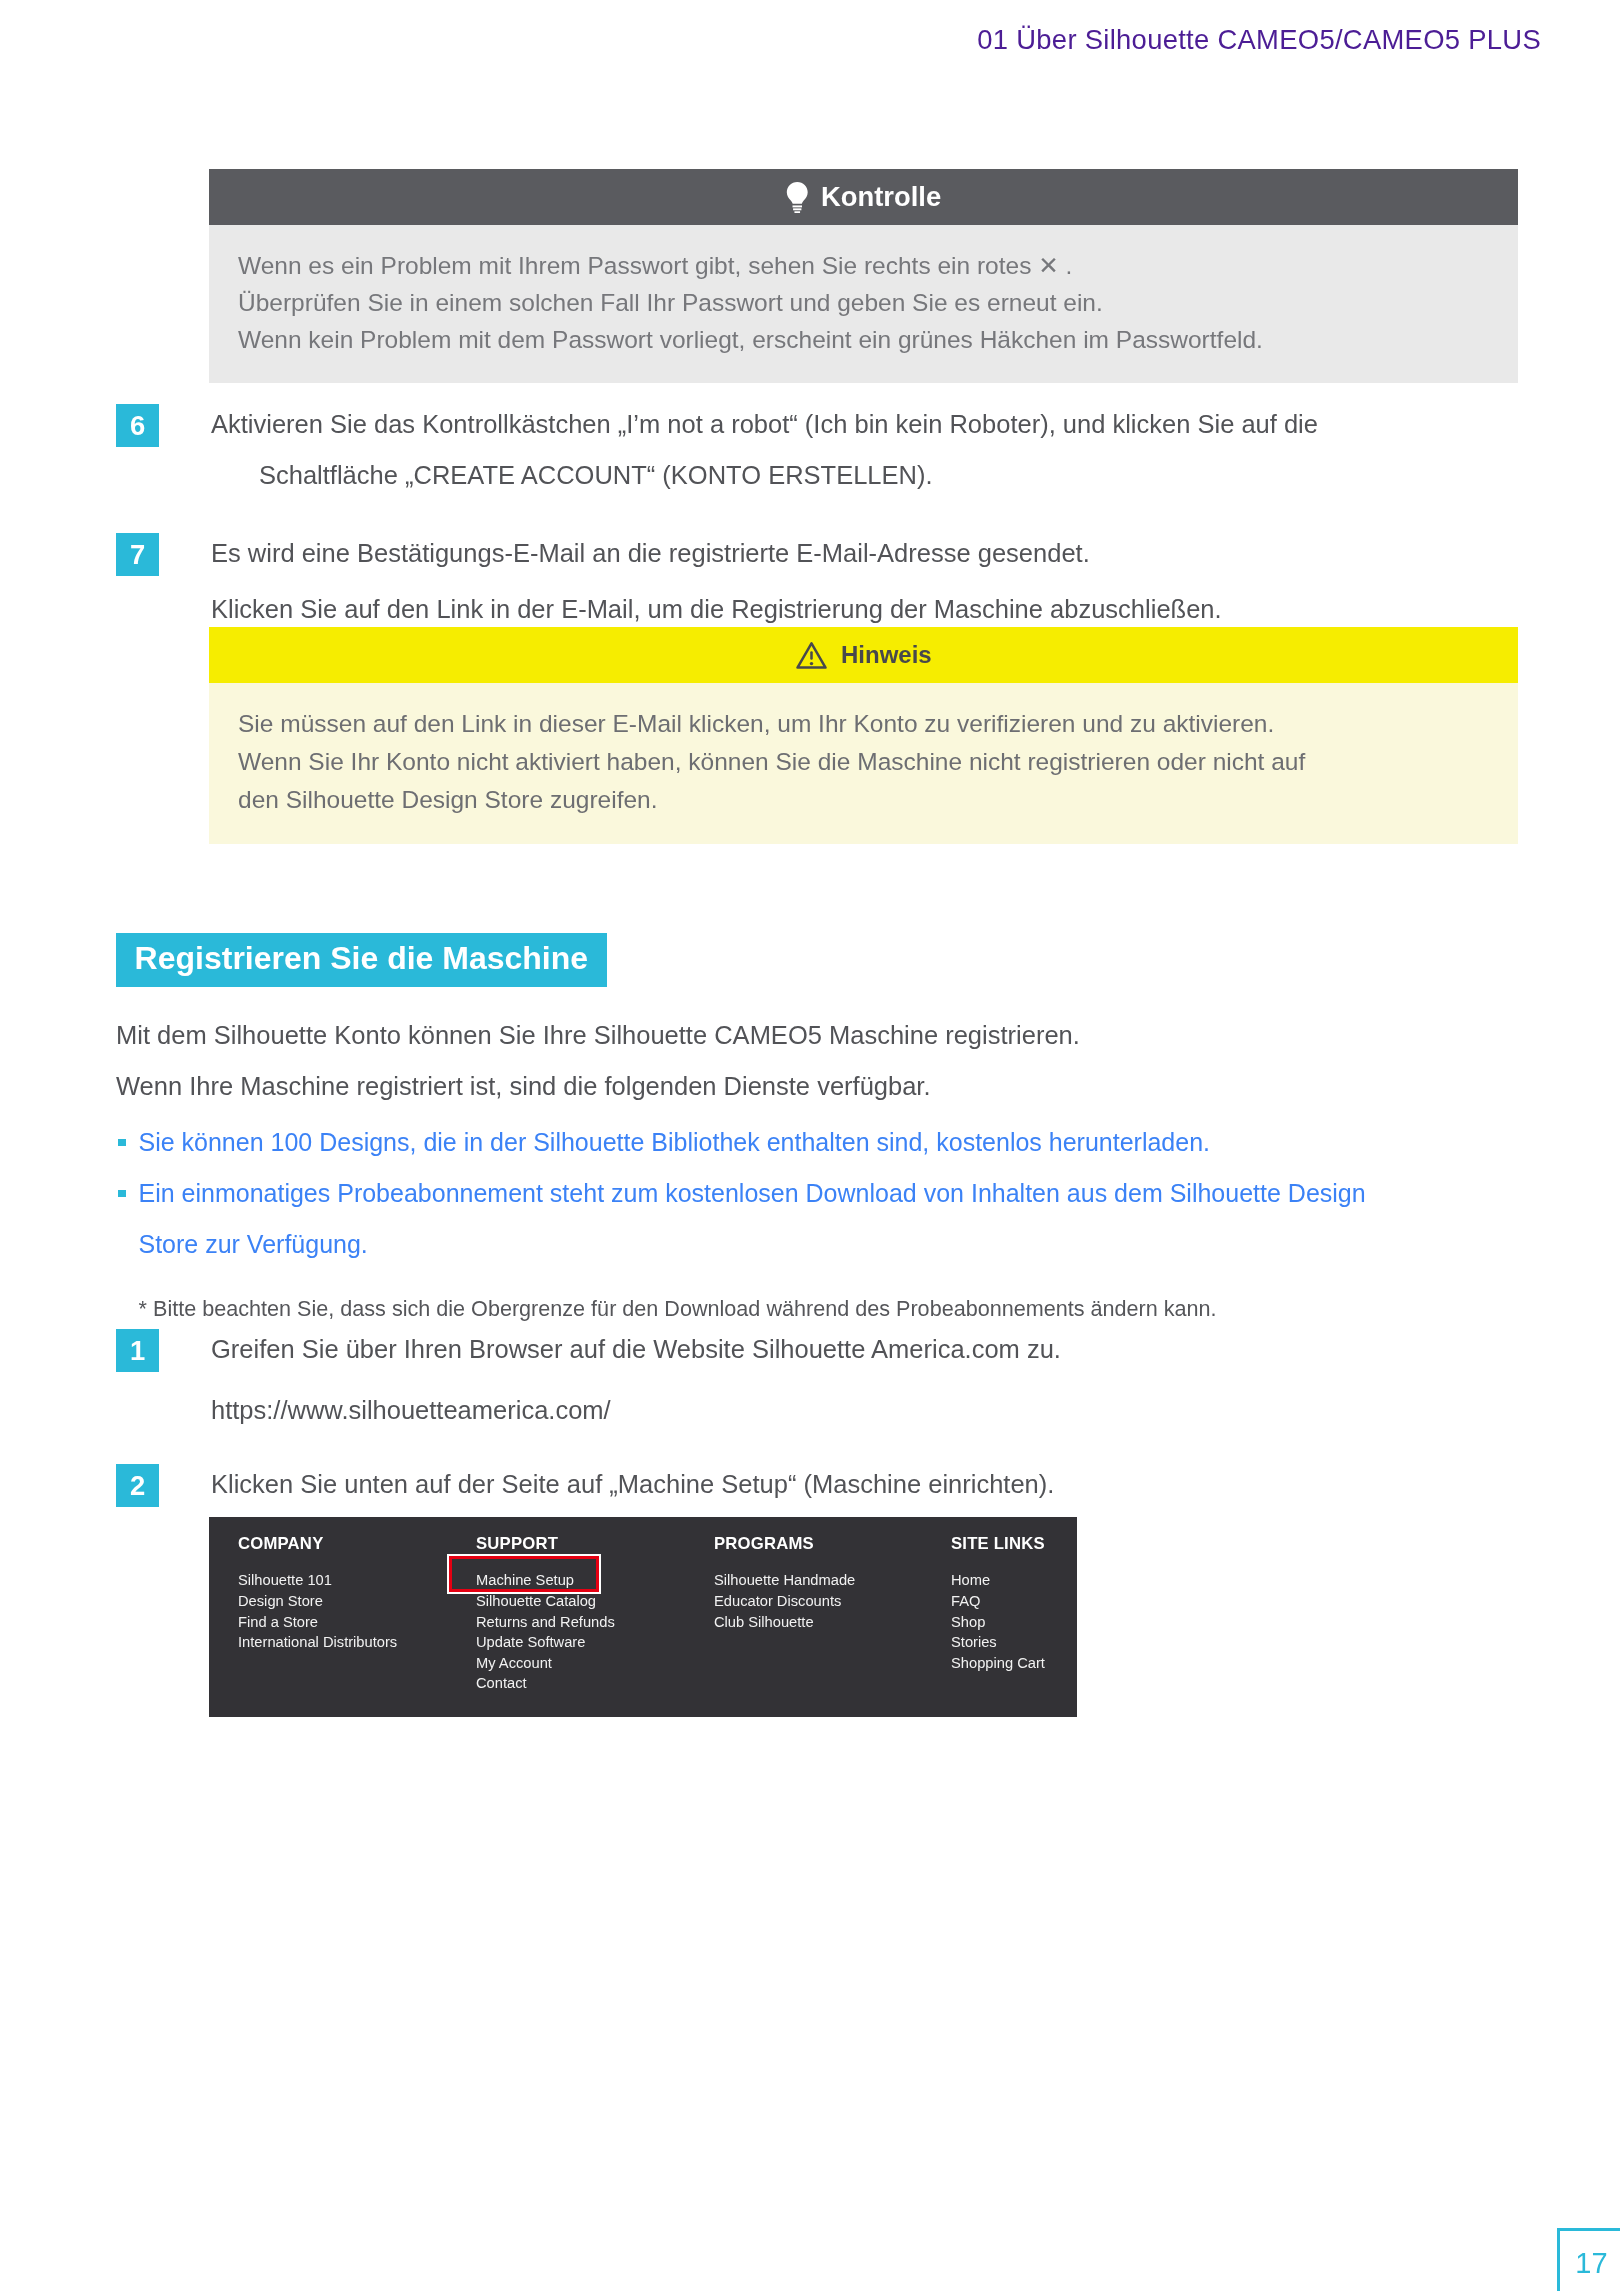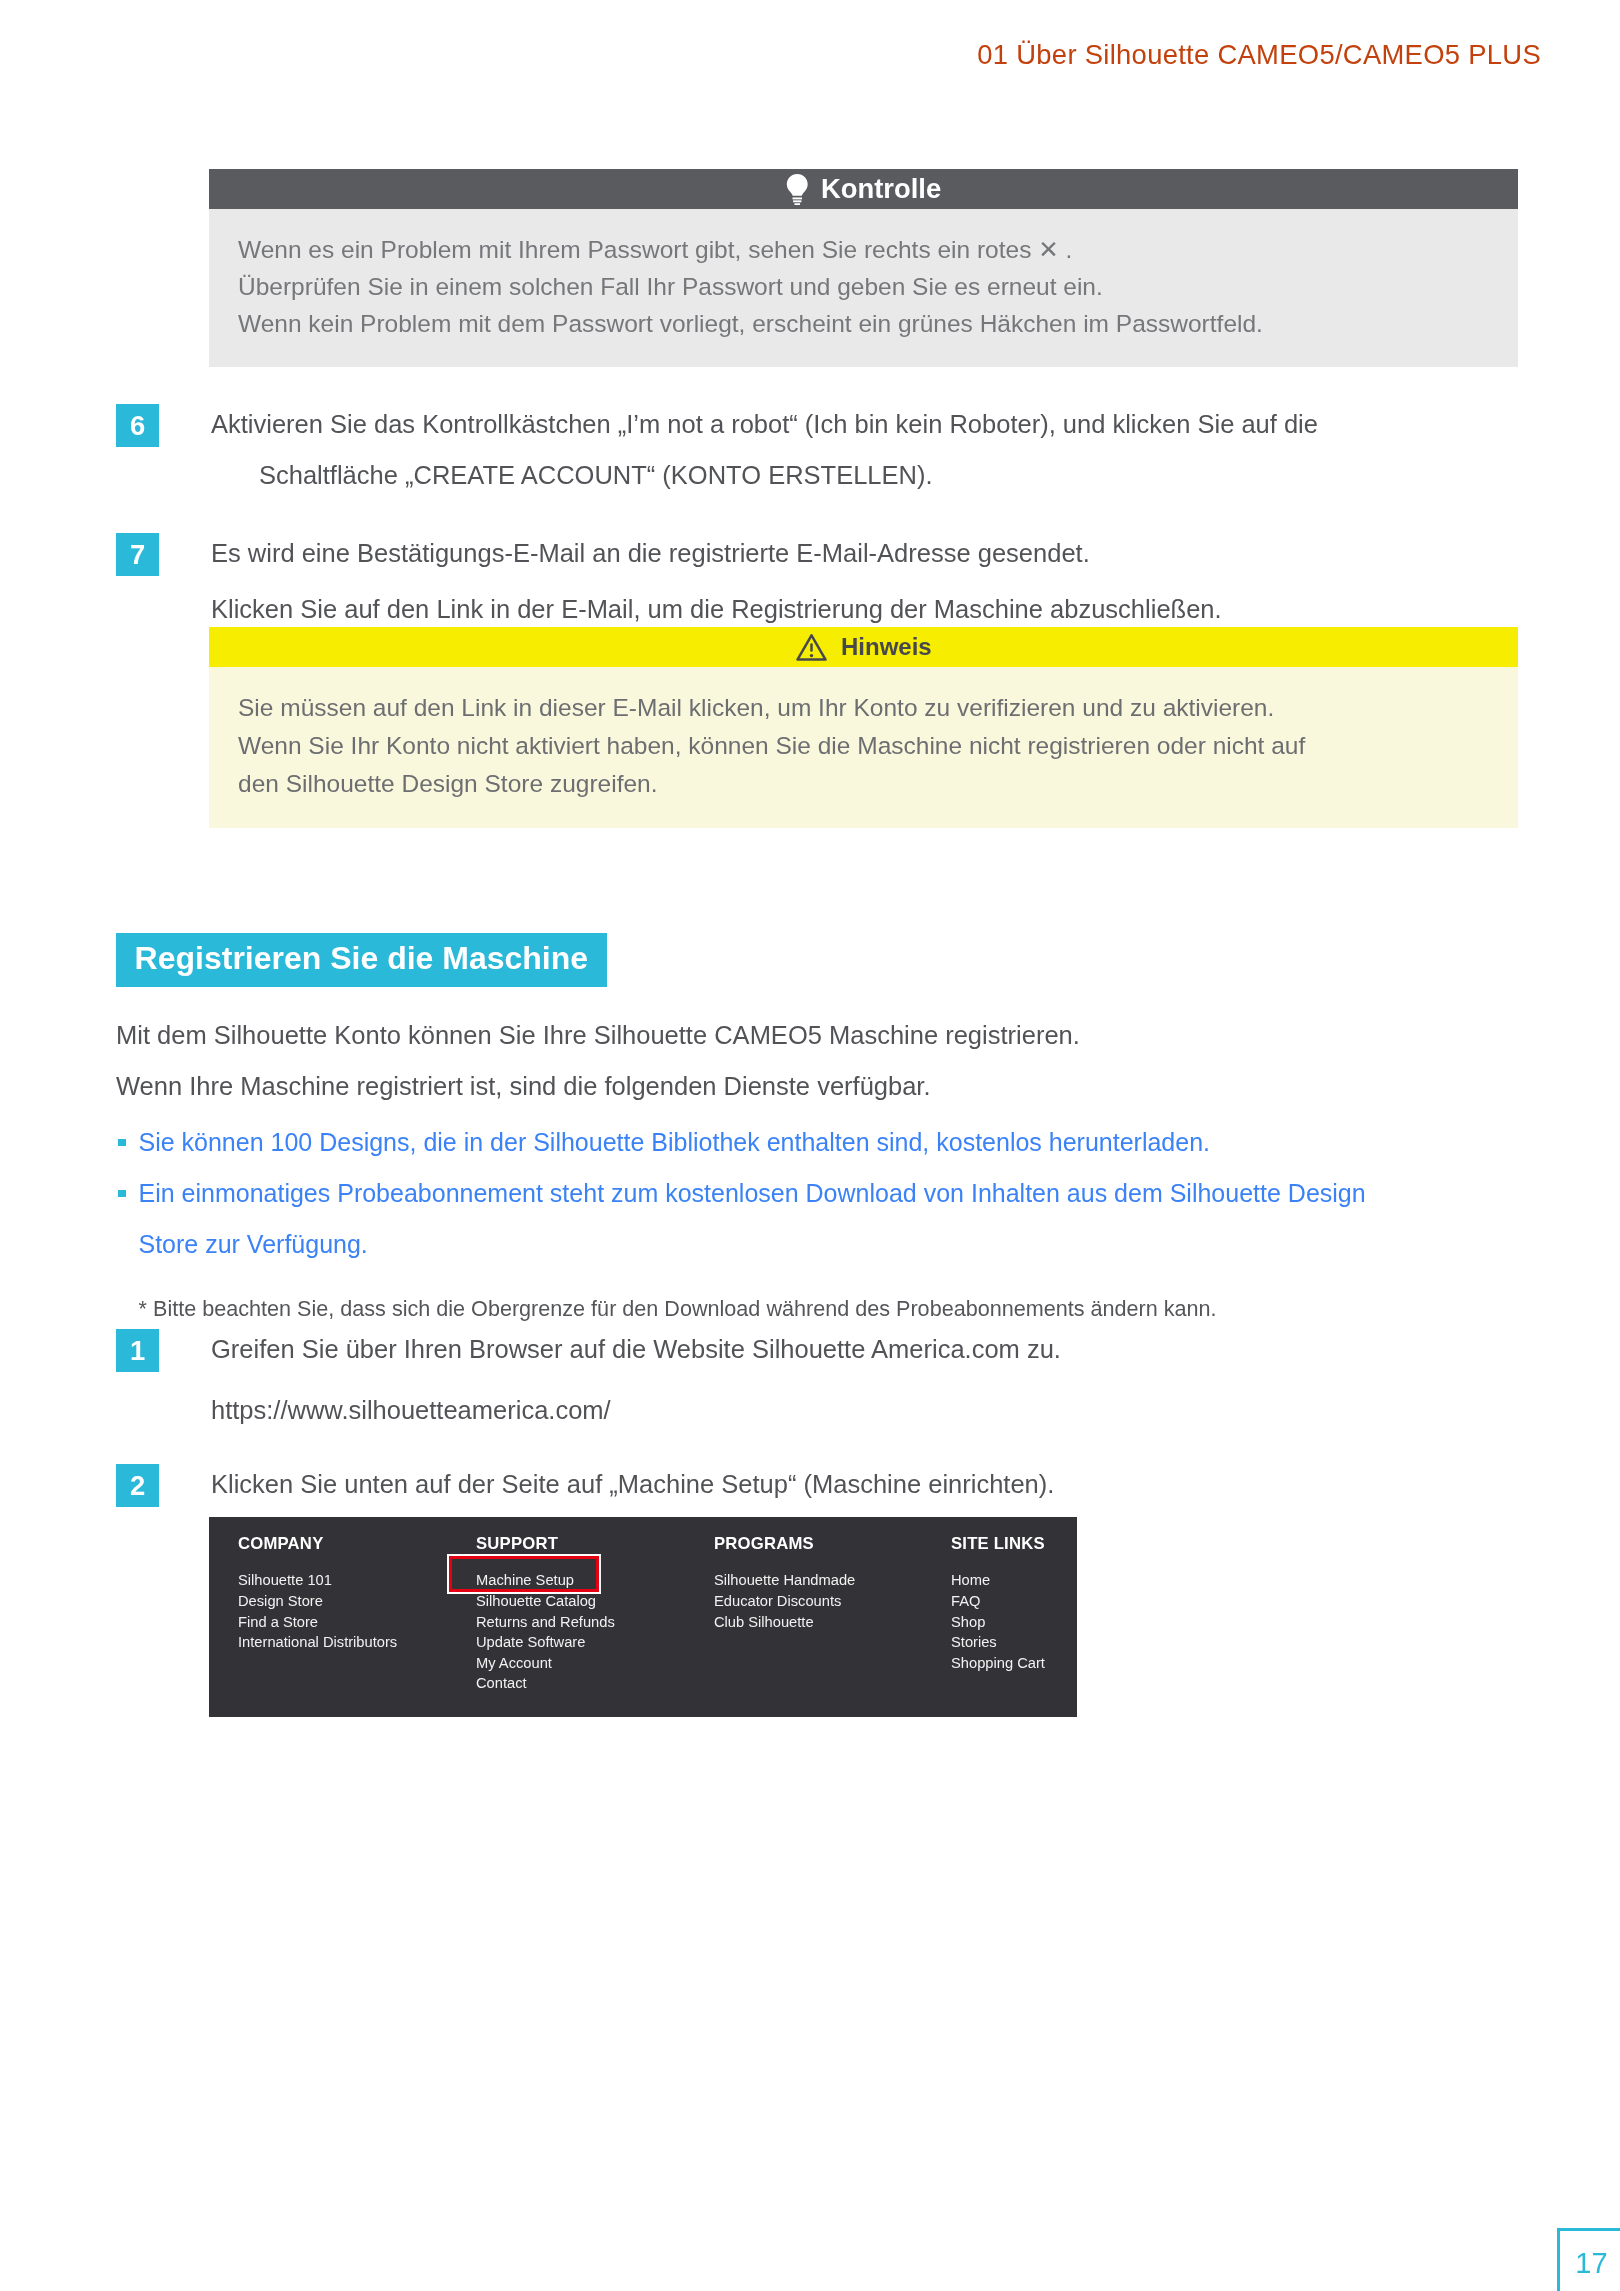--- a/index.html
+++ b/index.html
@@ -1,24 +1,24 @@
 <!DOCTYPE html>
 <html><head>
 <meta charset="utf-8">
 <style>
   html,body{margin:0;padding:0;background:#ffffff;}
   #page{
     position:relative;width:1620px;height:2292px;background:#ffffff;overflow:hidden;
     font-family:"Liberation Sans", sans-serif;
   }
   
-  .page-header{position:absolute;top:39px;right:79px;font-size:27.4px;color:#c2410c;letter-spacing:0.3px;}
+  .page-header{position:absolute;top:24px;right:79px;font-size:27.4px;color:#4c1d95;letter-spacing:0.3px;}
   
   .info-box{position:absolute;left:209px;width:1309px;}
-  .box-bar{height:40px;display:flex;align-items:center;justify-content:center;gap:12.7px;font-weight:bold;}
+  .box-bar{height:56px;display:flex;align-items:center;justify-content:center;gap:12.7px;font-weight:bold;}
   .bar-dark{background:#5a5b5f;color:#ffffff;font-size:27.4px;}
   .bar-yellow{background:#f6ed00;color:#47484c;font-size:24px;}
   .box-body{padding:21.6px 29px 25.5px 29px;font-size:24.5px;}
   .body-gray{background:#e9e9e9;color:#76777b;line-height:37px;}
   .body-yellow{background:#faf8dc;color:#6d6e72;line-height:38px;}
   .box-line{white-space:nowrap;}
   
   .step-badge{position:absolute;width:43px;height:43px;background:#2ab9d9;color:#ffffff;
     display:flex;align-items:center;justify-content:center;font-size:27.4px;font-weight:bold;}
   .step-text{position:absolute;left:211px;font-size:25.5px;color:#525357;}

